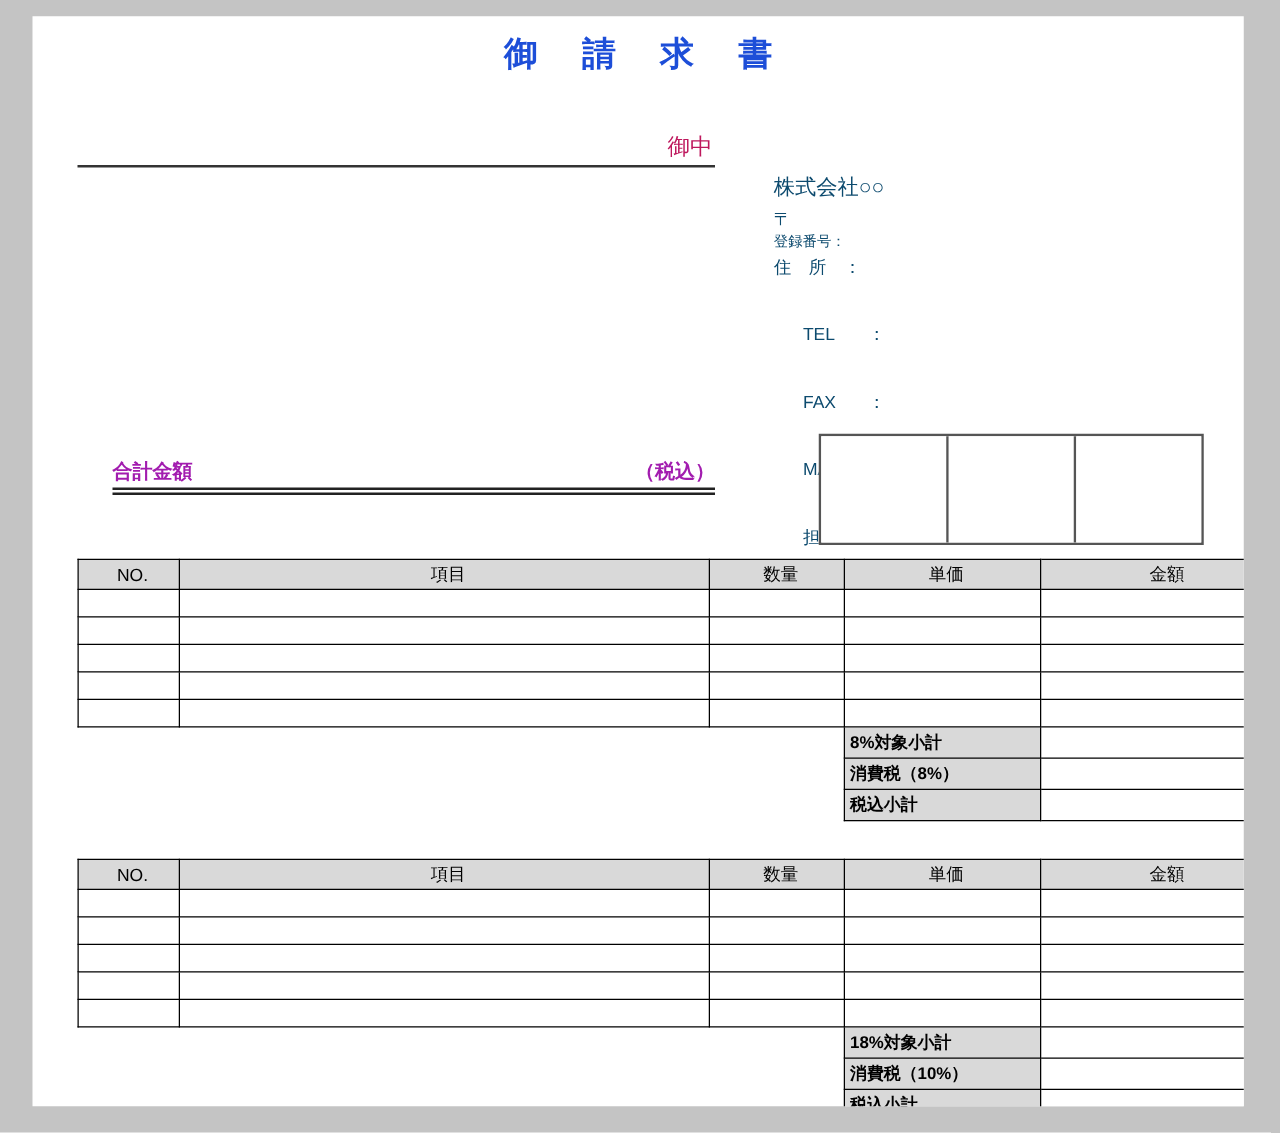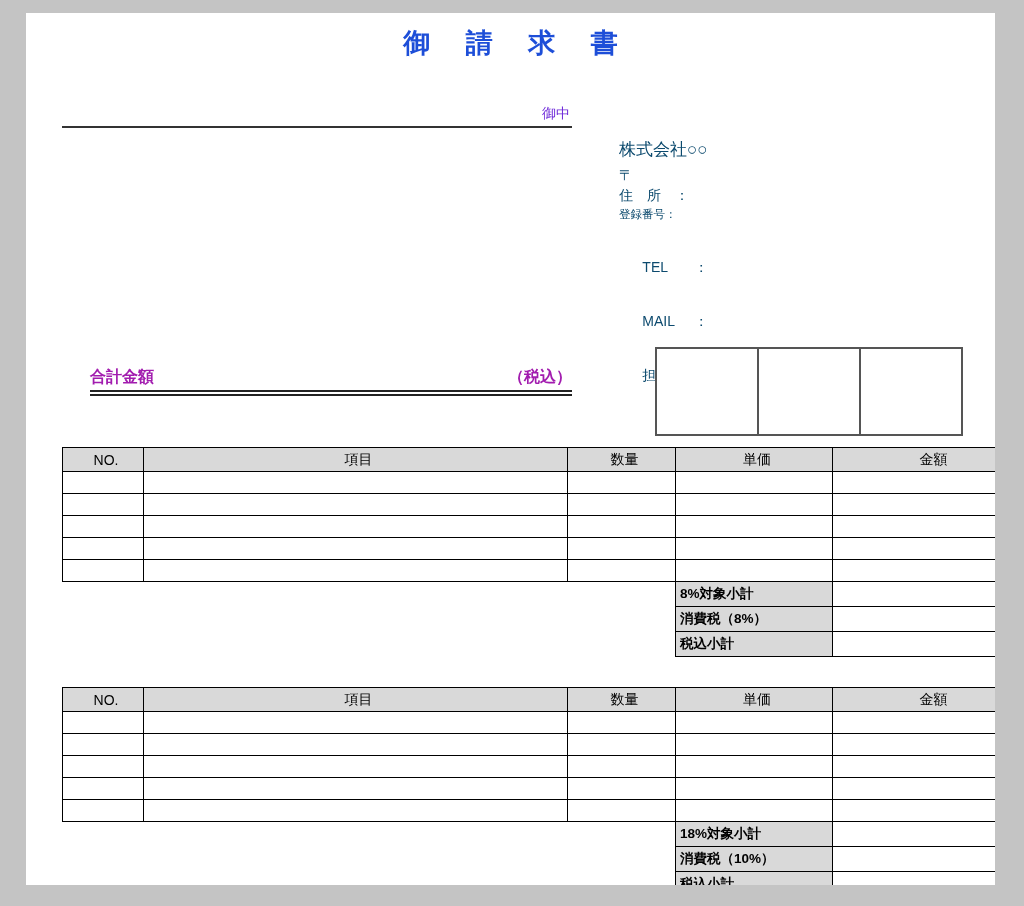--- a/index.html
+++ b/index.html
@@ -36,22 +36,22 @@
   }
   
   .cust-block {
     position: absolute;
     left: 36px;
     top: 92px;
     width: 510px;
   }
   .cust-onchu {
     text-align: right;
-    font-size: 14px;
-    color: #6d28d9;
+    font-size: 18px;
+    color: #be185d;
     padding-right: 2px;
   }
   .cust-rule {
     margin-top: 3px;
     border-bottom: 2px solid #333;
     width: 100%;
   }
   
   .seller {
     position: absolute;
@@ -181,25 +181,28 @@
   <div class="doc-title">御 請 求 書</div>
 
   <div class="cust-block">
     <div class="cust-onchu">御中</div>
     <div class="cust-rule"></div>
   </div>
 
   <div class="seller">
     <div class="seller-name">株式会社○○</div>
     <div class="seller-line">〒</div>
+    <div class="seller-line small">登録番号：</div>
     <div class="seller-line">住　所　：</div>
-    <div class="seller-line small">登録番号：</div>
     <div class="seller-gap"></div>
     <div class="seller-contact">
       <span class="lbl">TEL</span><span>：</span><span></span>
+    </div>
+    <div class="seller-contact">
+      <span class="lbl">FAX</span><span>：</span><span></span>
     </div>
     <div class="seller-contact">
       <span class="lbl">MAIL</span><span>：</span><span></span>
     </div>
     <div class="seller-contact">
       <span class="lbl">担　当</span><span>：</span><span></span>
     </div>
   </div>
 
   <div class="stamps">

